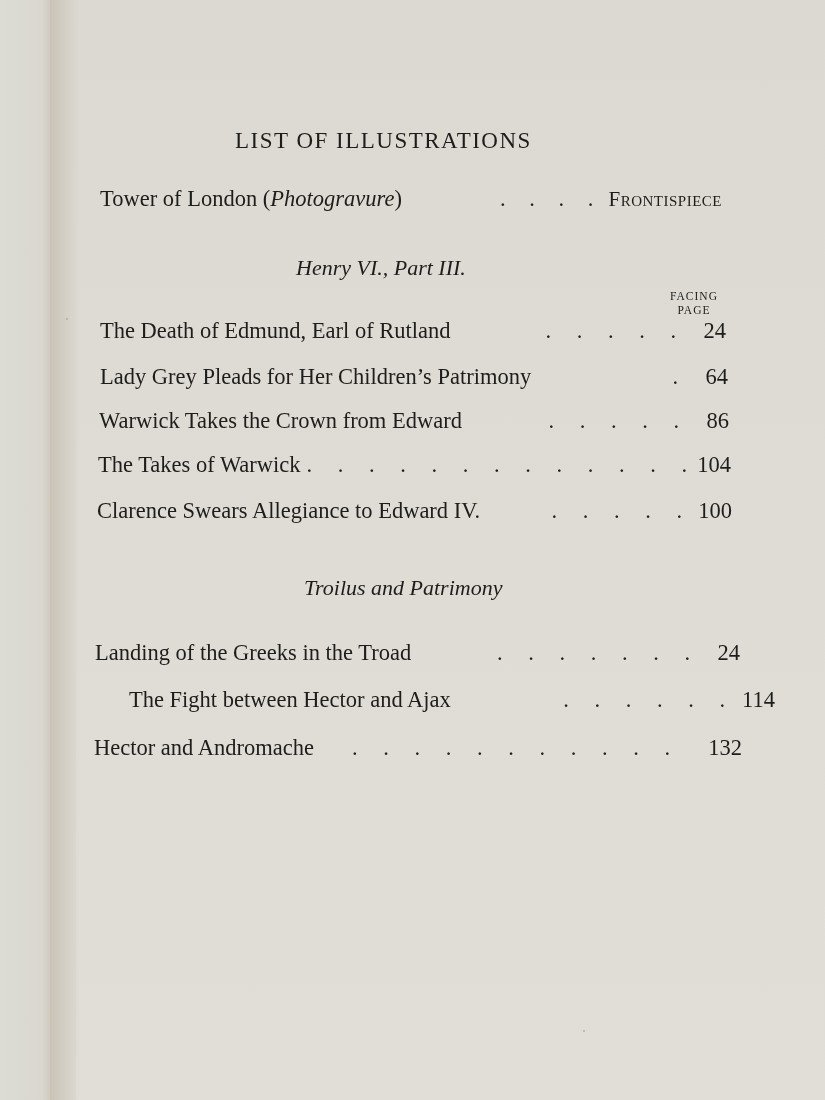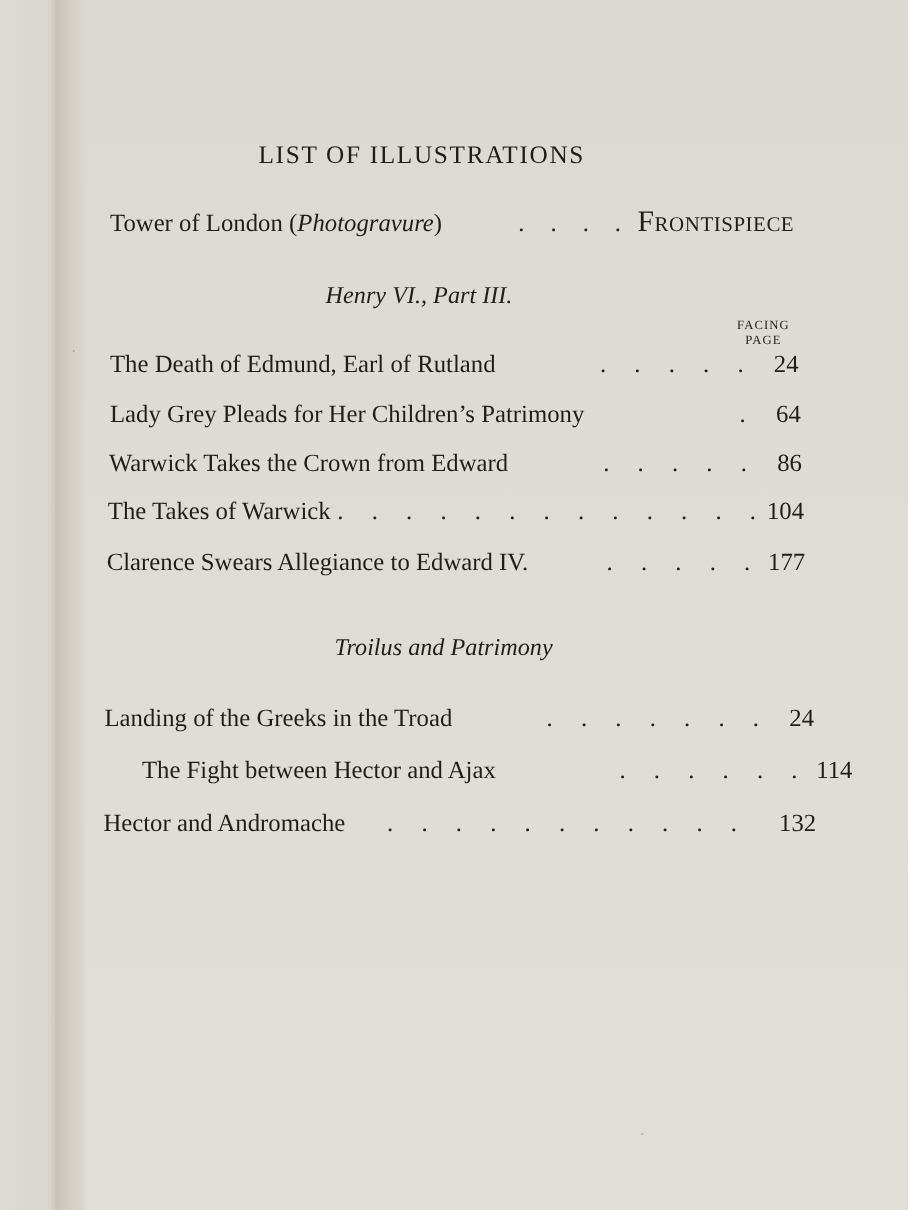--- a/index.html
+++ b/index.html
@@ -28,21 +28,21 @@
     }
     .row {
       position: absolute; display: flex; align-items: baseline; white-space: nowrap;
       font-size: 22.5px;
     }
     .row .label { flex: 0 0 auto; }
     .row .dots {
       flex: 1 1 auto; overflow: hidden; letter-spacing: 10px; padding-left: 6px; text-align: right;
     }
     .row .page-no { flex: 0 0 auto; text-align: right; min-width: 34px; padding-left: 6px; }
-    .sc { font-variant: small-caps; font-size: 27px; letter-spacing: 0.5px; }
+    .sc { font-variant: small-caps; font-size: 21px; letter-spacing: 0.5px; }
     .section-title {
       position: absolute; font-style: italic; font-size: 22px; white-space: nowrap;
     }
     .facing {
       position: absolute; left: 662px; top: 289px; width: 64px;
       font-size: 11.5px; line-height: 14px; text-align: center; letter-spacing: 1px;
     }
     .page-speck {
       position: absolute; width: 2px; height: 2px; border-radius: 50%; background: #9a958c; opacity: .6;
     }
@@ -86,21 +86,21 @@
   <span class="page-no">86</span>
 </div>
 <div class="row" style="left:98px; top:452px; width:633px;">
   <span class="label">The Takes of Warwick</span>
   <span class="dots">. . . . . . . . . . . . .</span>
   <span class="page-no">104</span>
 </div>
 <div class="row" style="left:97px; top:498px; width:635px;">
   <span class="label">Clarence Swears Allegiance to Edward IV.</span>
   <span class="dots">. . . . .</span>
-  <span class="page-no">177</span>
+  <span class="page-no">100</span>
 </div>
 
 <div class="section-title" style="left:304px; top:575px;"><span>Troilus </span><span>and</span><span> Patrimony</span></div>
 
 <div class="row" style="left:95px; top:640px; width:645px;">
   <span class="label">Landing of the Greeks in the Troad</span>
   <span class="dots">. . . . . . .</span>
   <span class="page-no">24</span>
 </div>
 <div class="row" style="left:95px; top:687px; width:646px;margin-left:34px;">

